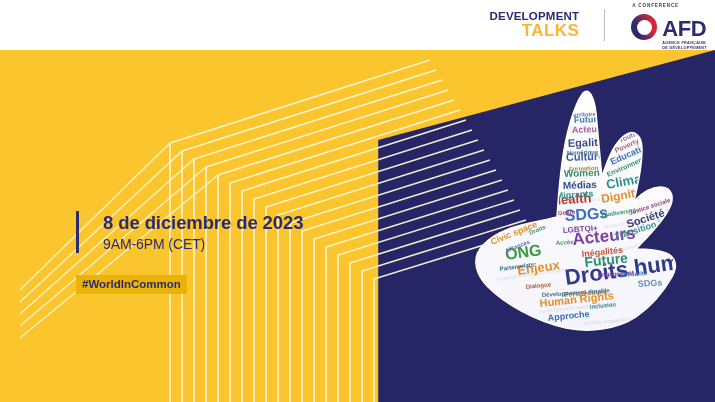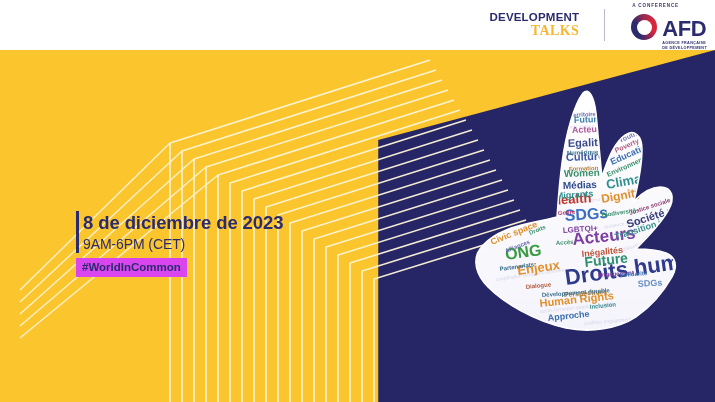--- a/index.html
+++ b/index.html
@@ -38,26 +38,25 @@
     padding-right: 9px;
   }
   .dev-talks .dt-top {
     font-size: 11.5px;
     font-weight: bold;
     letter-spacing: 0.2px;
     color: #2b2b6e;
     display: block;
   }
   .dev-talks .dt-bottom {
-    font-size: 14px;
+    font-size: 17px;
     font-weight: bold;
     letter-spacing: 0.4px;
     color: #f7b733;
     display: block;
-    font-family: Liberation Serif, serif;
   }
   .logo-divider {
     width: 1px; height: 32px;
     background: #b9b9cf;
   }
   .afd-block {
     position: relative;
     display: flex;
     align-items: center;
     padding-left: 10px;
@@ -151,42 +150,42 @@
     font-size: 22.5px;
     font-weight: bold;
     line-height: 1.22;
     letter-spacing: 0.1px;
     white-space: pre-line;
   }
   .date-block {
     position: absolute;
     left: 76px; top: 211px;
     z-index: 25;
-    padding-left: 4px;
+    padding-left: 24px;
     border-left: 3px solid #2b2b6e;
   }
   .date-line {
     color: #2b2b6e;
     font-size: 18.5px;
     font-weight: bold;
     line-height: 1.3;
     letter-spacing: -0.1px;
   }
   .time-line {
     color: #2b2b6e;
     font-size: 14px;
     font-weight: normal;
     line-height: 1.3;
     letter-spacing: -0.1px;
   }
   .hashtag {
     position: absolute;
-    left: 76px; top: 258px;
+    left: 76px; top: 275px;
     z-index: 25;
-    background: #d946ef;
+    background: #eab308;
     color: #2b2b6e;
     font-size: 11.5px;
     font-weight: bold;
     padding: 3px 6px 4px 6px;
     letter-spacing: 0px;
   }
 
   
   .dove-wrap {
     position: absolute;

